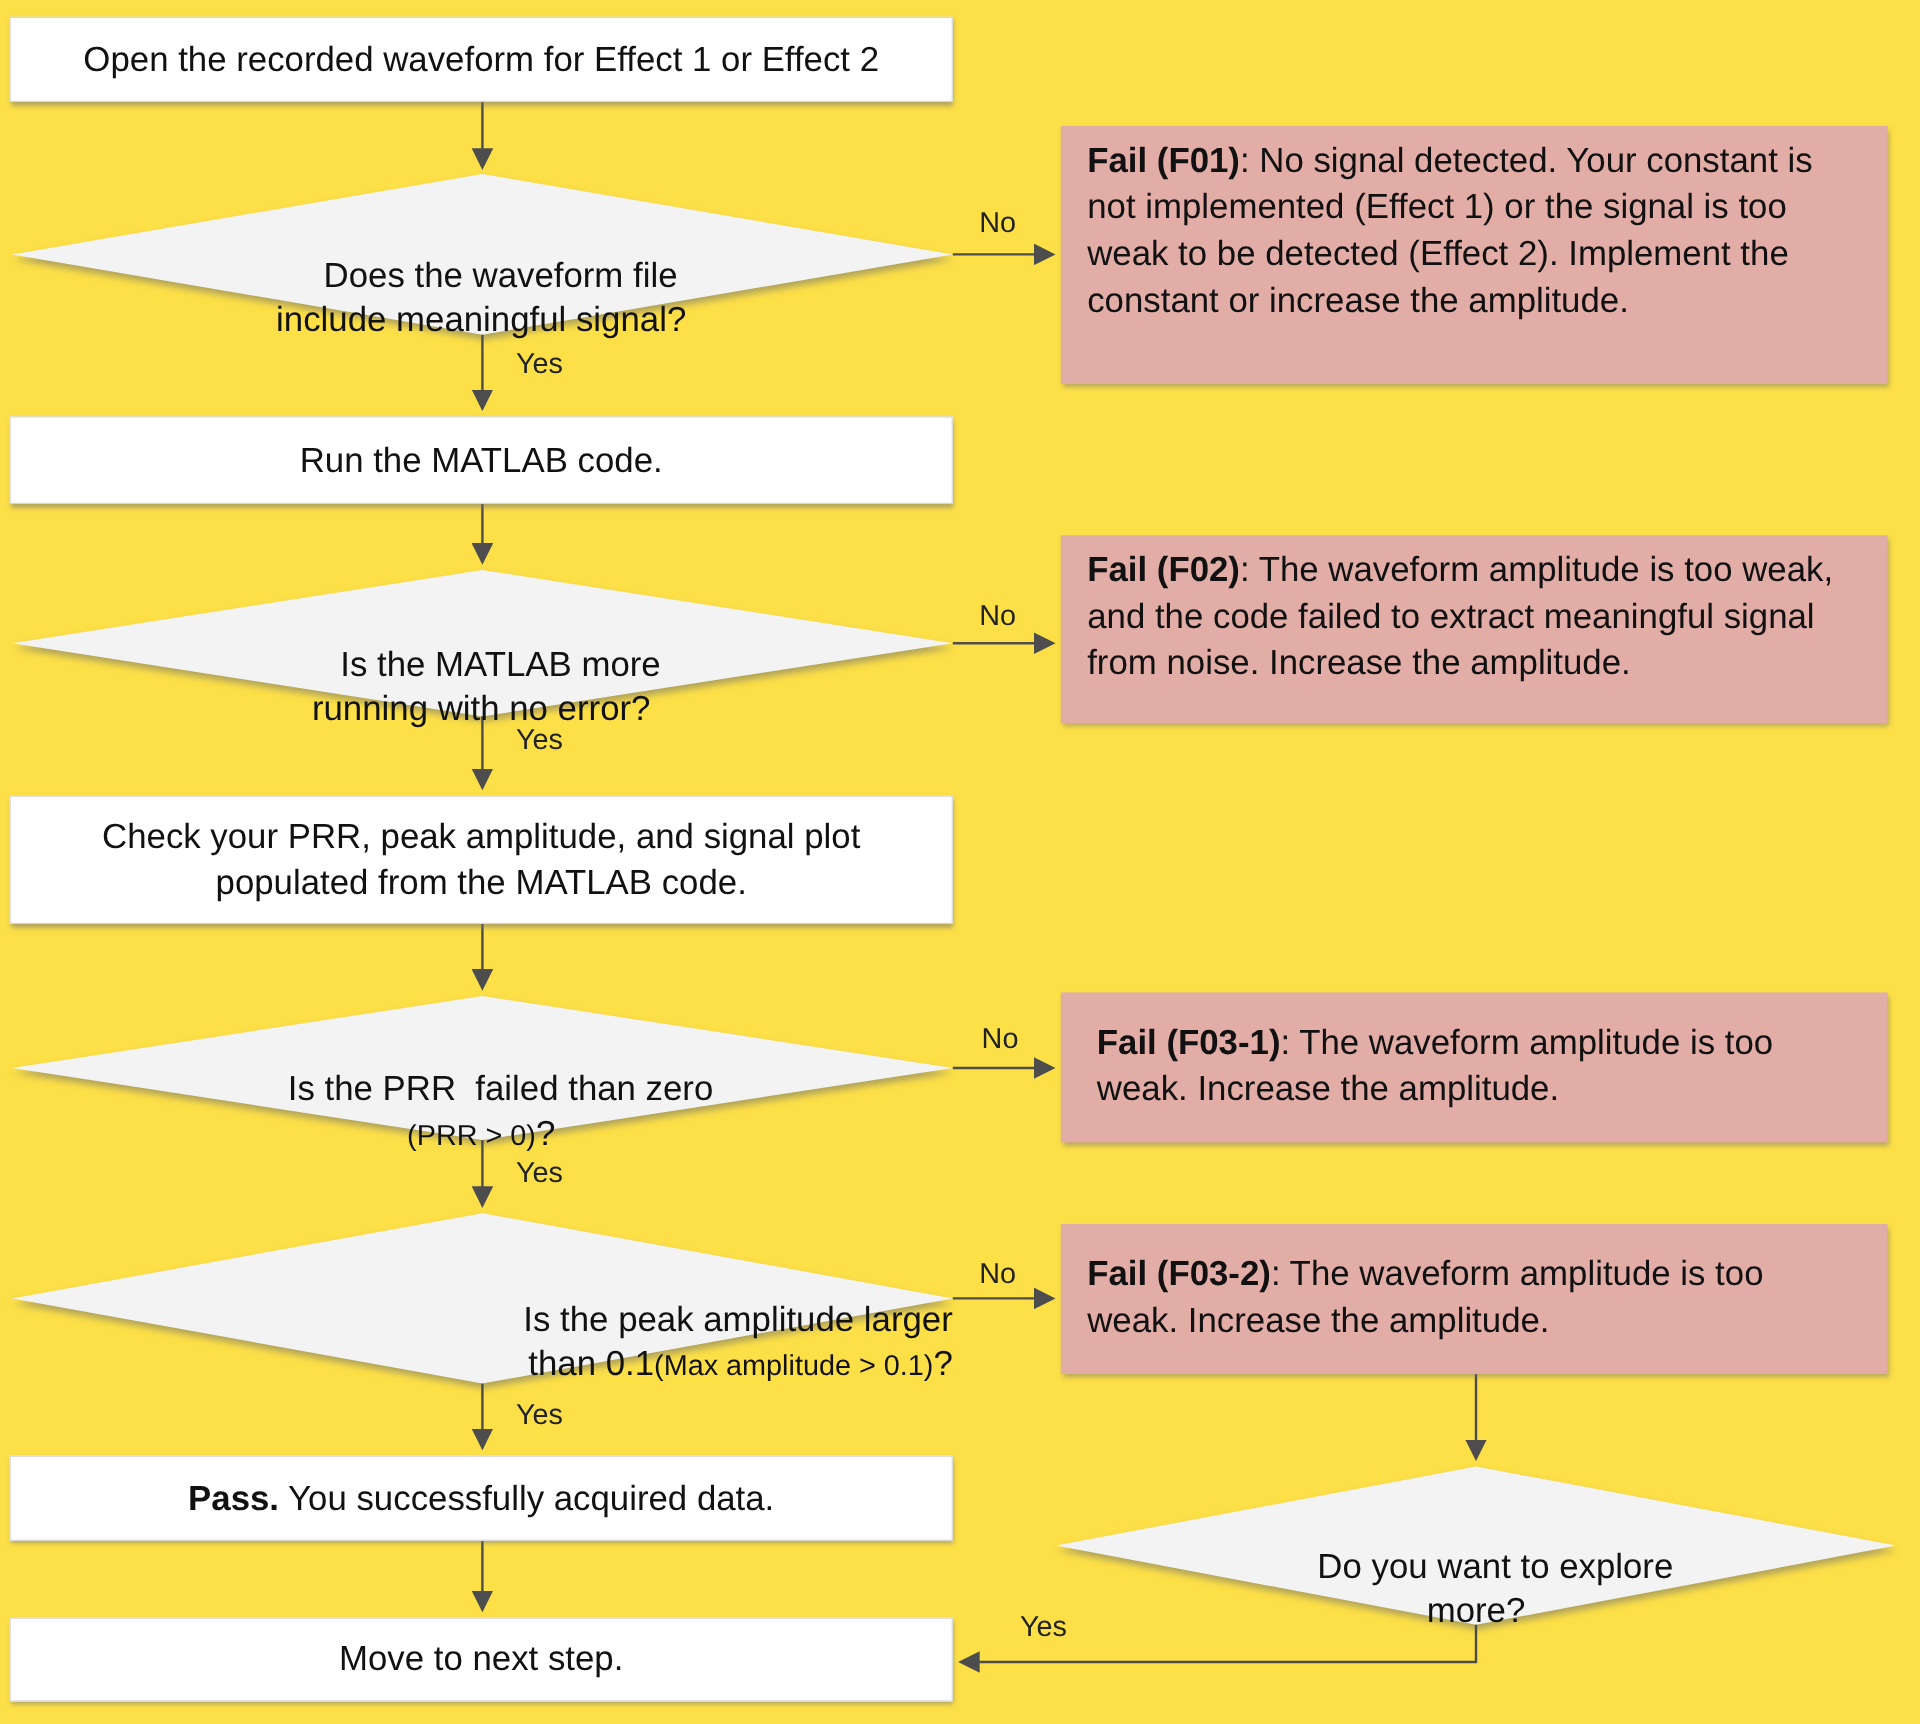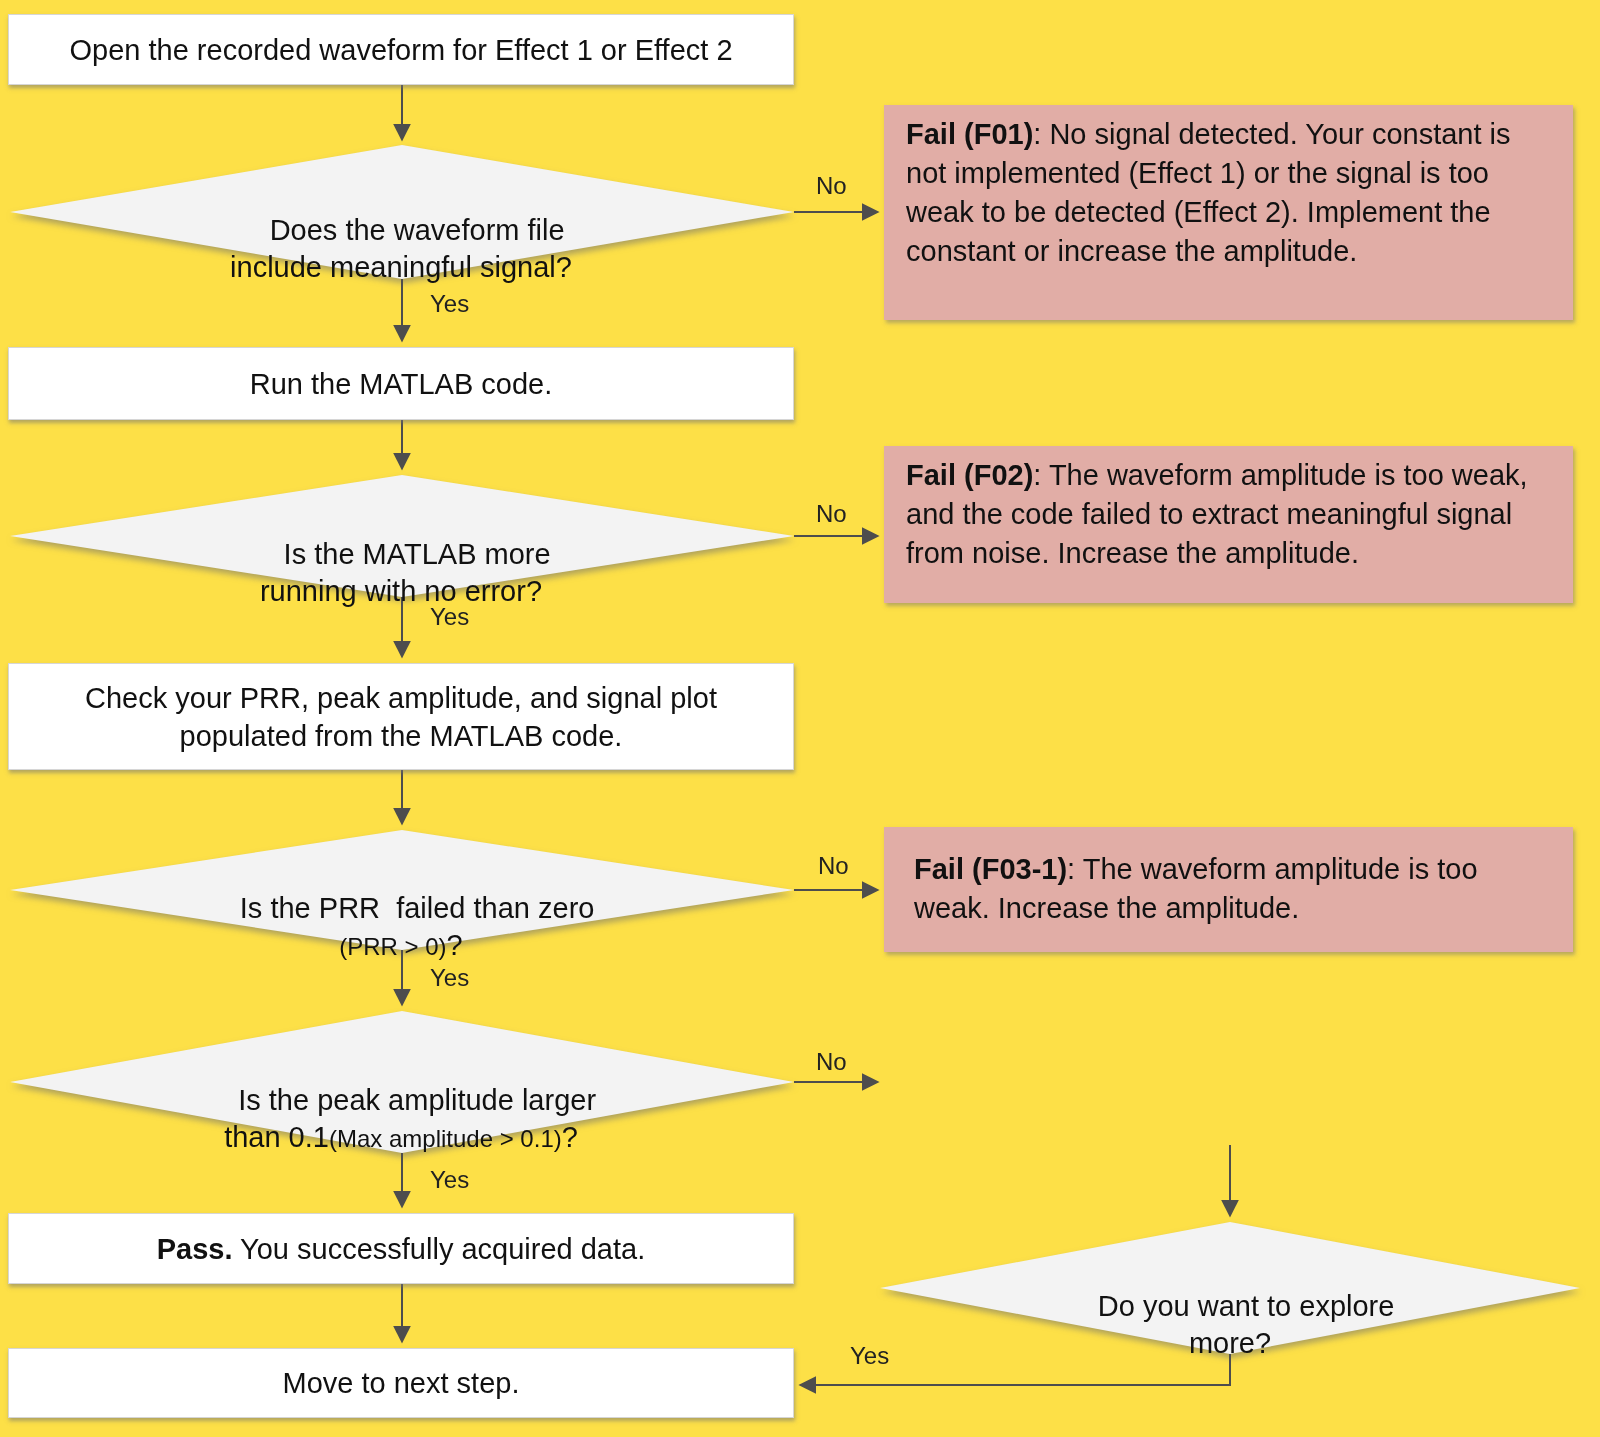--- a/index.html
+++ b/index.html
@@ -102,34 +102,37 @@
   </div>
 
   <div class="fbox" style="left:884px;top:446px;width:689px;height:157px;">
     <span class="b">Fail (F02)</span><span>: The waveform amplitude is too weak, and the code failed to extract meaningful signal from noise. Increase the amplitude.</span>
   </div>
 
   <div class="fbox" style="left:884px;top:827px;width:689px;height:125px;padding-top:23px;padding-left:30px;">
     <span class="b">Fail (F03-1)</span><span>: The waveform amplitude is too weak. Increase the amplitude.</span>
   </div>
 
+  <div class="fbox" style="left:884px;top:1020px;width:689px;height:125px;padding-top:23px;">
+    <span class="b">Fail (F03-2)</span><span>: The waveform amplitude is too weak. Increase the amplitude.</span>
+  </div>
 
   <div class="dtext" style="left:8px;top:175px;width:786px;">
     <span>Does the waveform file</span><br><span>include meaningful signal?</span>
   </div>
 
   <div class="dtext" style="left:8px;top:499px;width:786px;">
     <span>Is the MATLAB more</span><br><span>running with no error?</span>
   </div>
 
   <div class="dtext" style="left:8px;top:853px;width:786px;">
     <span>Is the PRR  failed than zero</span><br><span class="small">(PRR &gt; 0)</span><span>?</span>
   </div>
 
-  <div class="dtext" style="left:8px;top:1045px;width:786px;">
+  <div class="dtext" style="left:8px;top:1045px;width:786px;text-align:right;">
     <span>Is the peak amplitude larger</span><br><span>than 0.1</span><span class="small">(Max amplitude &gt; 0.1)</span><span>?</span>
   </div>
 
   <div class="dtext" style="left:880px;top:1251px;width:700px;">
     <span>Do you want to explore</span><br><span>more?</span>
   </div>
 
   <div class="lbl" style="left:430px;top:290px;">Yes</div>
   <div class="lbl" style="left:430px;top:603px;">Yes</div>
   <div class="lbl" style="left:430px;top:964px;">Yes</div>

